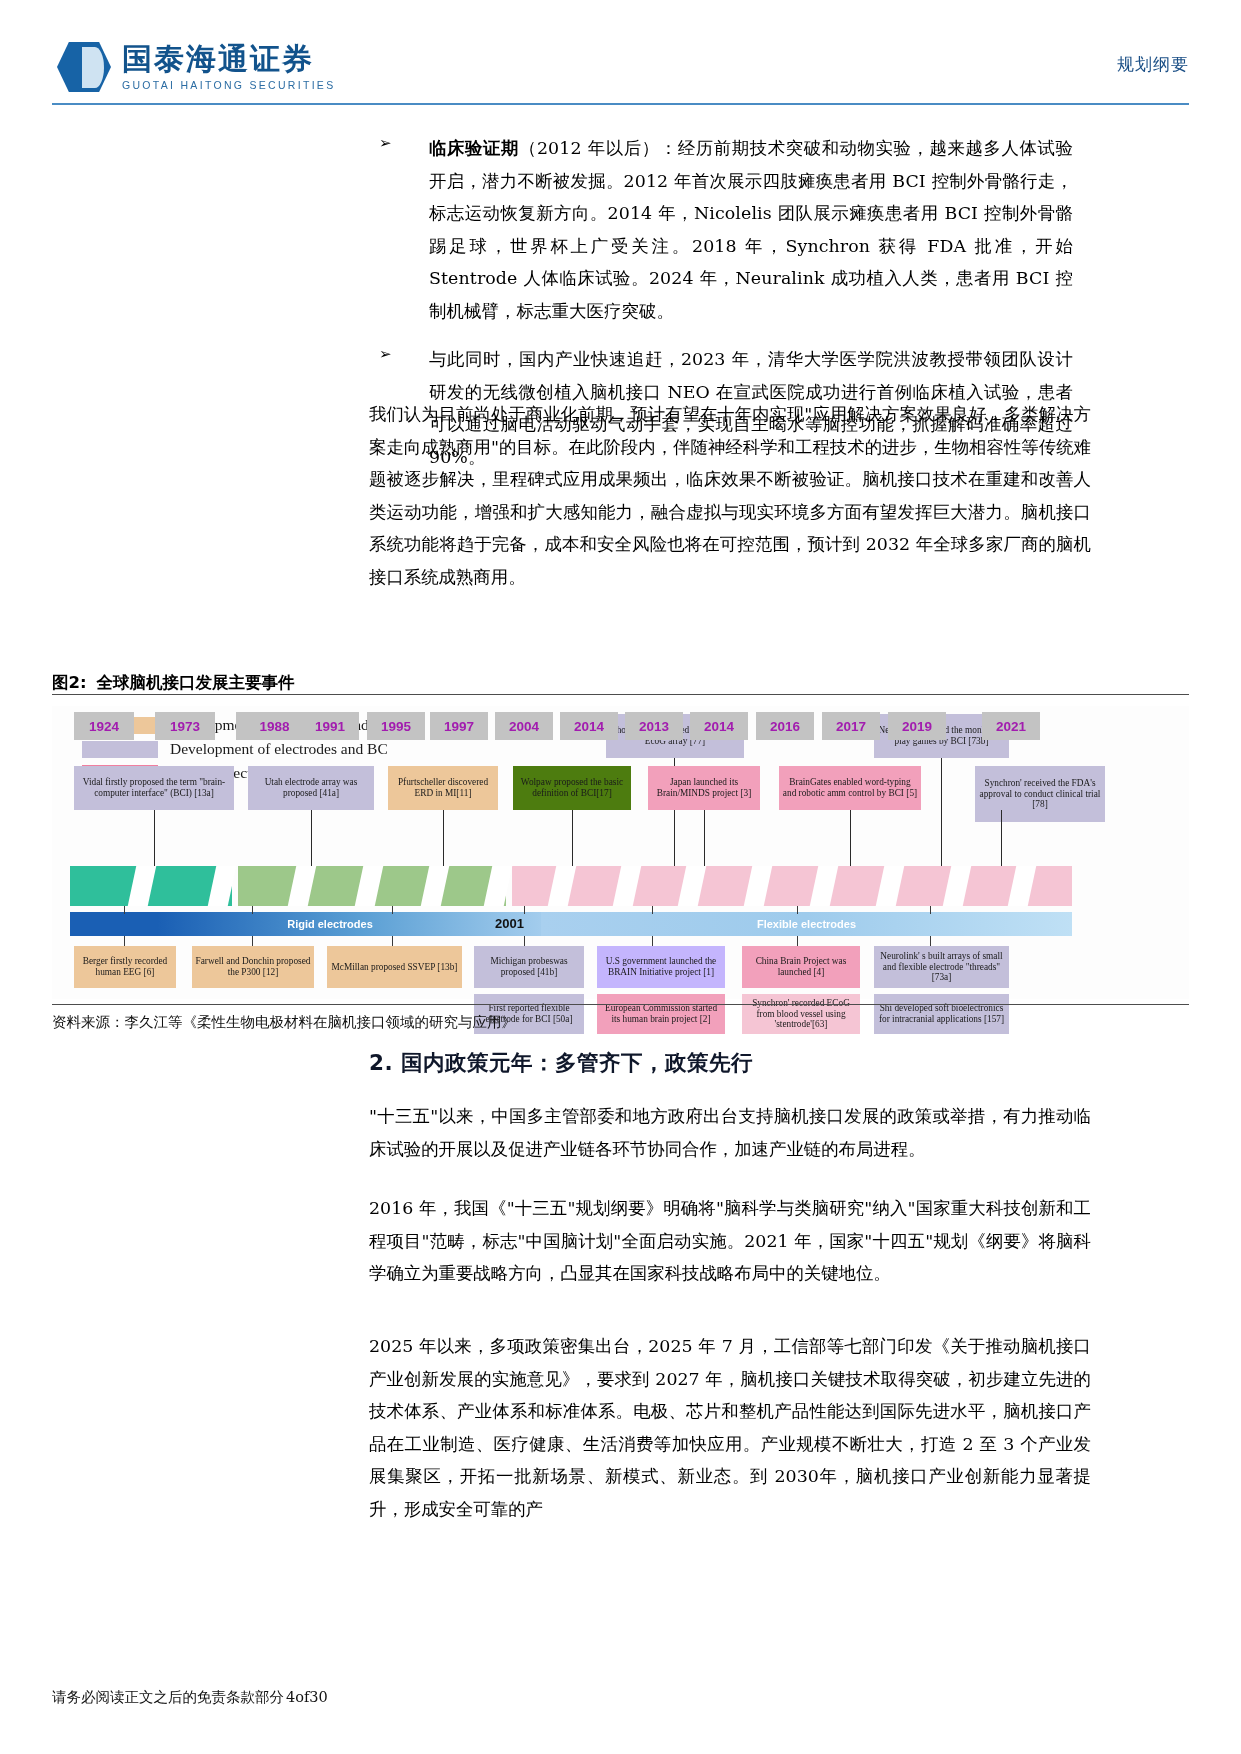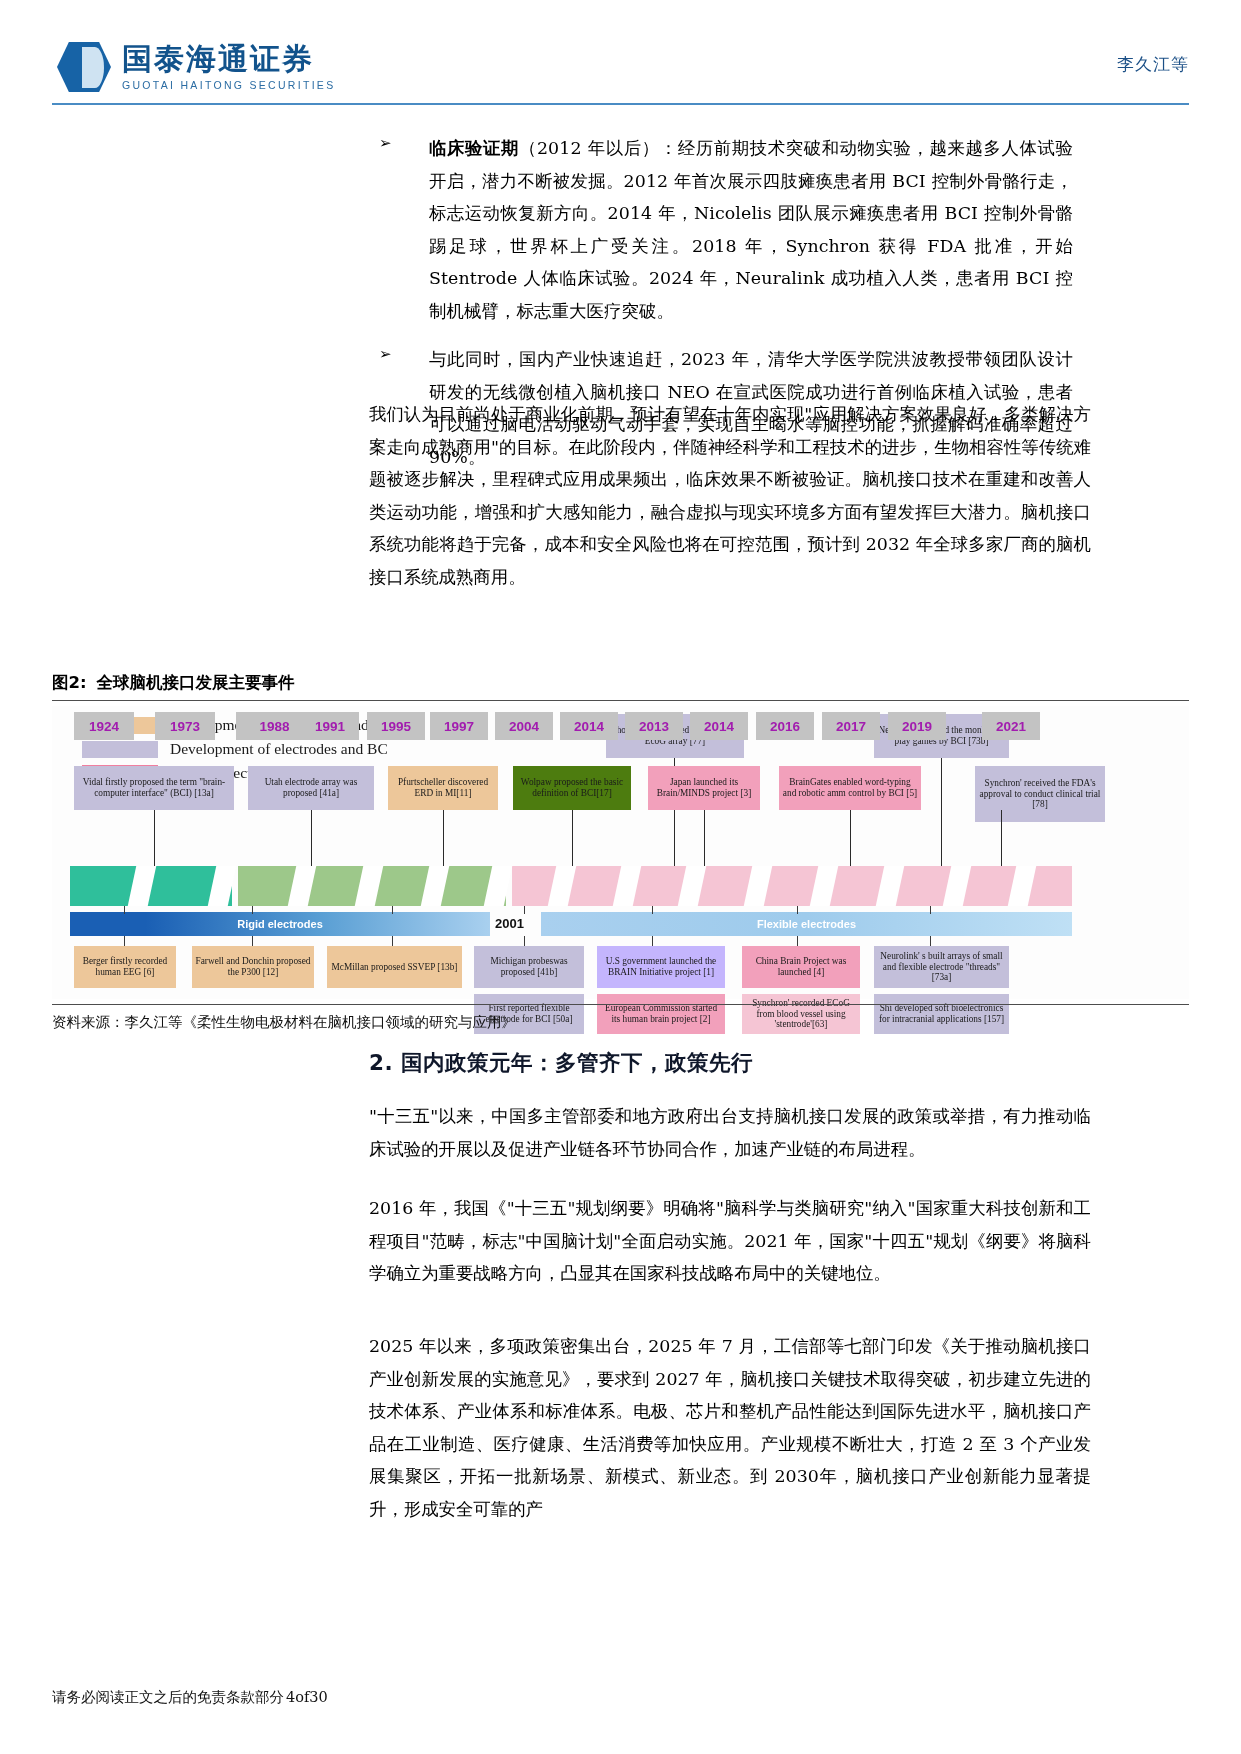--- a/index.html
+++ b/index.html
@@ -70,21 +70,21 @@
     text-align:justify;text-justify:inter-ideograph;
     margin:0;
   }
   #p-main{top:288px;}
 
   
   .fig-title{
     position:absolute;left:52px;top:672px;width:1137px;
     font-family:"DejaVu Sans", sans-serif;
     font-weight:bold;font-size:16.5px;
-    padding-bottom:6px;border-bottom:1.6px solid #4d4d4d;
+    border-bottom:1.6px solid #4d4d4d;
   }
   .fig-title .num{margin-right:10px;}
 
   .figure{
     position:absolute;left:52px;top:706px;width:1137px;height:293px;
     background:#fdfdfd;
   }
 
   .legend{position:absolute;left:30px;top:8px;}
   .legend-row{display:flex;align-items:center;height:22px;margin-bottom:2px;}
@@ -168,21 +168,21 @@
     <div class="logo-wrap">
       <div class="logo-mark">
         <div class="hex"></div>
           <div class="inner"></div>
       </div>
       <div class="logo-text">
         <div class="logo-cn">国泰海通证券</div>
         <div class="logo-en">GUOTAI HAITONG SECURITIES</div>
       </div>
     </div>
-    <div class="header-right">李久江等</div>
+    <div class="header-right">规划纲要</div>
     <div class="header-rule"></div>
   </div>
 
   <div class="content">
 
     <div class="bullets">
       <div class="bullet">
         <span class="mark">➢</span>
         <p><b>临床验证期</b><span>（2012 年以后）：经历前期技术突破和动物实验，越来越多人体试验开启，潜力不断被发掘。2012 年首次展示四肢瘫痪患者用 BCI 控制外骨骼行走，标志运动恢复新方向。2014 年，Nicolelis 团队展示瘫痪患者用 BCI 控制外骨骼踢足球，世界杯上广受关注。2018 年，Synchron 获得 FDA 批准，开始 Stentrode 人体临床试验。2024 年，Neuralink 成功植入人类，患者用 BCI 控制机械臂，标志重大医疗突破。</span></p>
       </div>
@@ -288,21 +288,21 @@
     <div class="year" style="left:378px;width:58px;">1997</div>
     <div class="year" style="left:443px;width:58px;">2004</div>
     <div class="year" style="left:508px;width:58px;">2014</div>
     <div class="year" style="left:573px;width:58px;">2013</div>
     <div class="year" style="left:638px;width:58px;">2014</div>
     <div class="year" style="left:704px;width:58px;">2016</div>
     <div class="year" style="left:770px;width:58px;">2017</div>
     <div class="year" style="left:836px;width:58px;">2019</div>
     <div class="year" style="left:930px;width:58px;">2021</div>
 
-    <div class="elecbar" style="left:18px;top:206px;width:420px;background:linear-gradient(90deg,#1a5fb4 0%,#1a5fb4 18%,#5a9fd4 60%,#a9d0ef 100%);">
+    <div class="elecbar" style="left:18px;top:206px;width:452px;background:linear-gradient(90deg,#1a5fb4 0%,#1a5fb4 18%,#5a9fd4 60%,#a9d0ef 100%);padding-left:34px;">
       <span>Rigid electrodes</span>
       </div>
     <div class="year-2001" style="left:443px;top:210px;">2001</div>
     <div class="elecbar" style="left:489px;top:206px;width:531px;background:linear-gradient(90deg,#a9d0ef 0%,#9ecbec 50%,#bfe0f5 100%);">
       <span>Flexible electrodes</span>
       </div>
 
     <div class="tick" style="left:72px;top:200px;height:8px;"></div>
     <div class="tick" style="left:200px;top:200px;height:8px;"></div>
     <div class="tick" style="left:340px;top:200px;height:8px;"></div>

